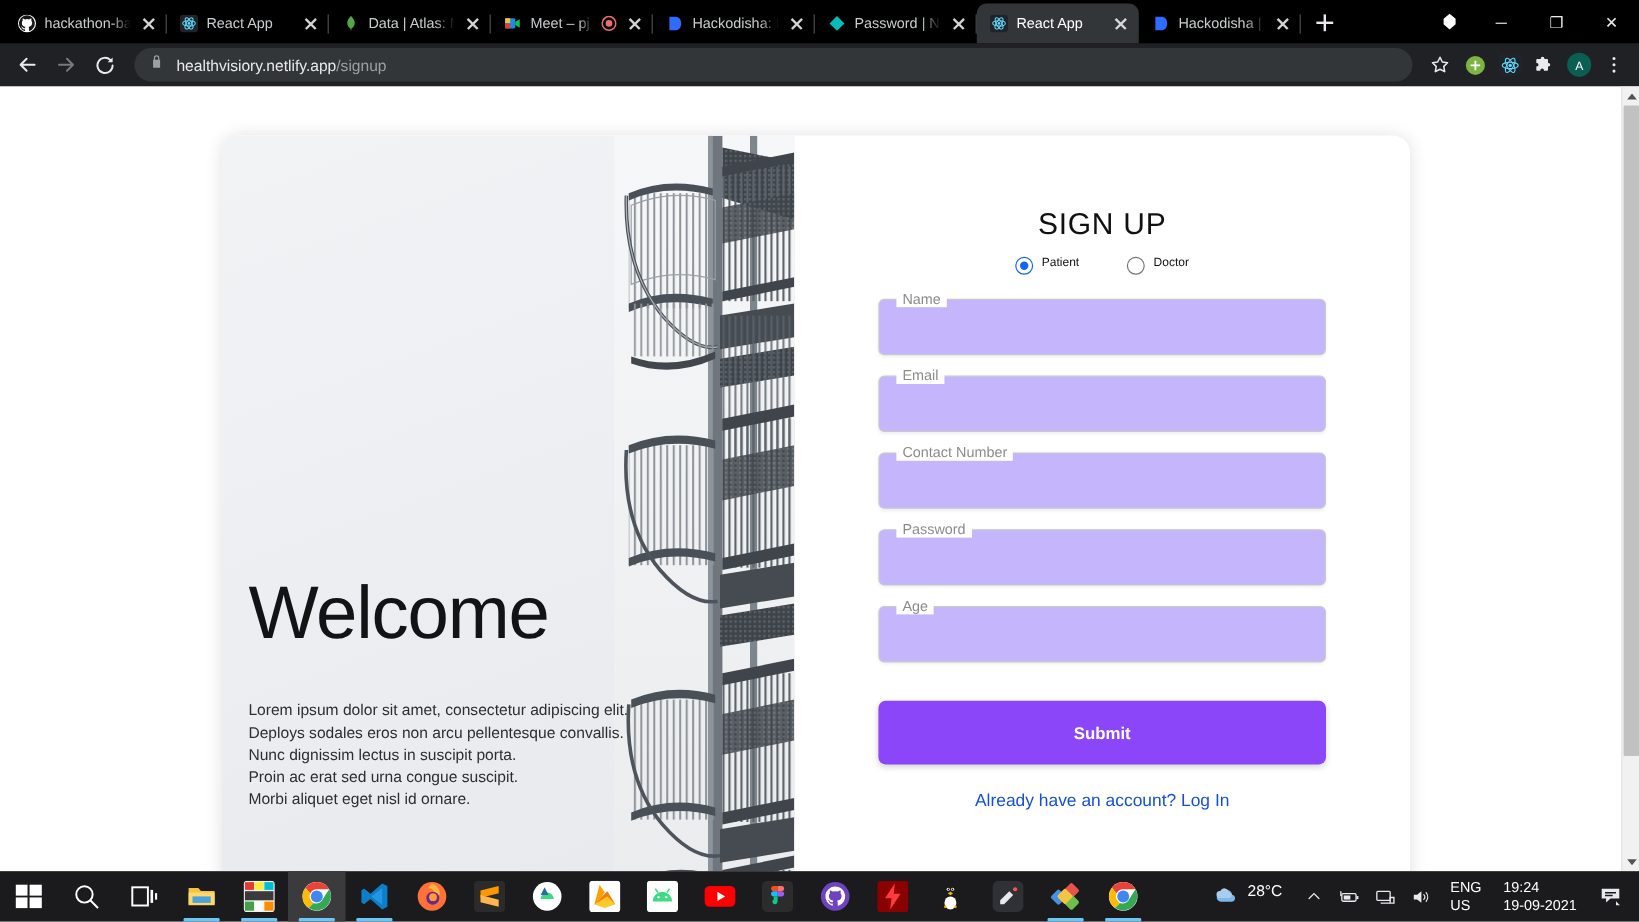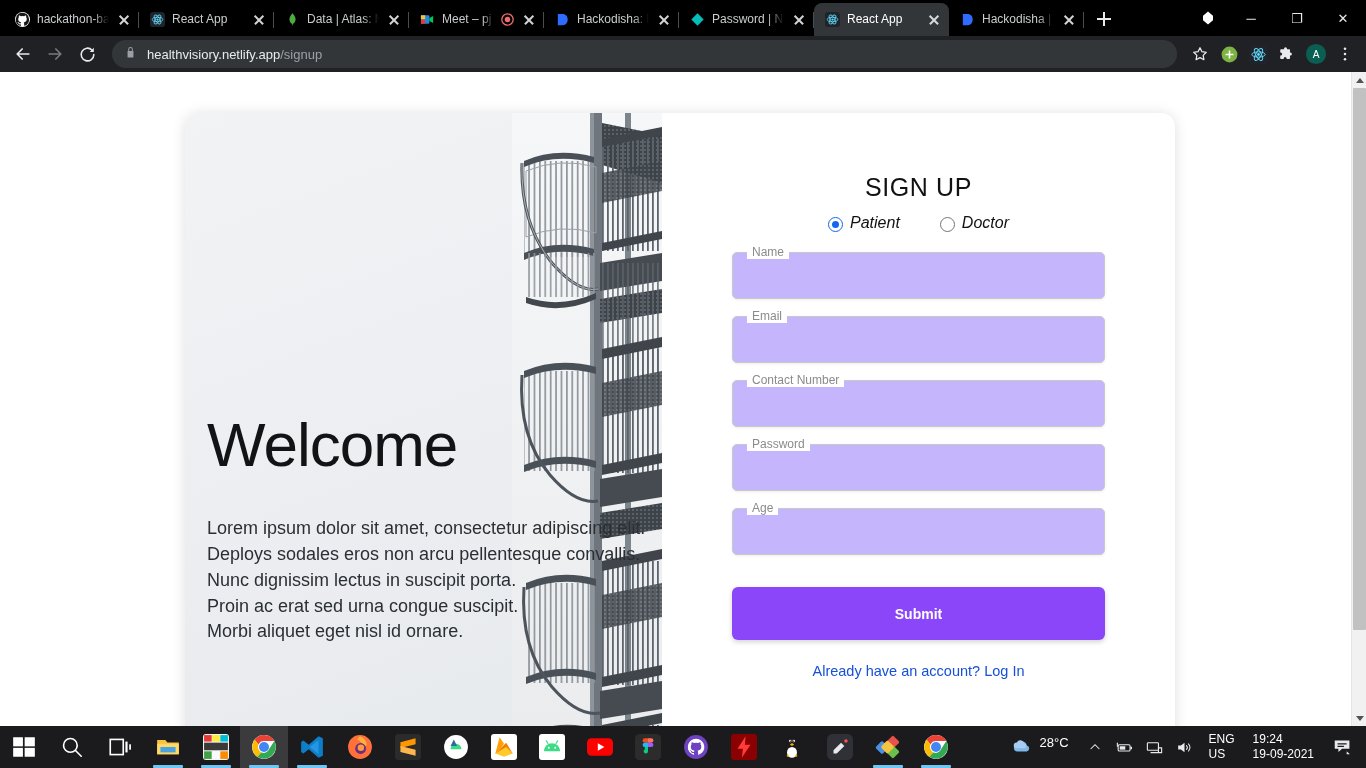--- a/index.html
+++ b/index.html
@@ -113,39 +113,39 @@
   #welcome-panel {
     width: 477px; flex: 0 0 477px; position: relative;
     background: linear-gradient(160deg,#f1f3f5 0%,#eceef1 48%,#e6e9ec 100%);
     overflow: hidden;
   }
   #stair-photo {
     position: absolute; right: 0; top: 0; width: 150px; height: 100%;
     background: linear-gradient(180deg,#f4f5f7 0%,#eceef0 100%);
   }
   #stair-photo svg { display: block; width: 100%; height: 100%; }
-  #welcome-text { position: absolute; left: 22px; bottom: 148px; z-index: 2; }
+  #welcome-text { position: absolute; left: 22px; bottom: 117px; z-index: 2; }
   #welcome-heading {
     font-size: 62px; font-weight: 400; color: #111314; letter-spacing: -1px;
     line-height: 1; margin-bottom: 40px;
   }
-  #welcome-body { font-size: 18px; line-height: 1.43; color: #2b2f33; }
+  #welcome-body { font-size: 13px; line-height: 1.43; color: #2b2f33; }
   #welcome-body div { white-space: nowrap; }
 
   
   #form-panel {
     flex: 1 1 auto; padding: 60px 70px 0 70px;
     display: flex; flex-direction: column; align-items: stretch;
   }
   #form-title {
     text-align: center; font-size: 25px; font-weight: 400;
     color: #111; letter-spacing: .6px; margin-bottom: 12px;
   }
   #role-group { display: flex; justify-content: center; gap: 40px; margin-bottom: 20px; }
-  .radio-opt { display: flex; align-items: flex-end; gap: 7px; font-size: 16px; color: #111; font-style: italic; }
+  .radio-opt { display: flex; align-items: flex-start; gap: 7px; font-size: 10px; color: #111; }
   .radio-dot {
     width: 15px; height: 15px; border-radius: 50%;
     border: 1.6px solid #757575; background: #fff; position: relative;
   }
   .radio-opt.selected .radio-dot { border-color: #1565f0; }
   .radio-opt.selected .radio-dot::after {
     content: ""; position: absolute; left: 3px; top: 3px;
     width: 7px; height: 7px; border-radius: 50%; background: #1565f0;
   }
 

